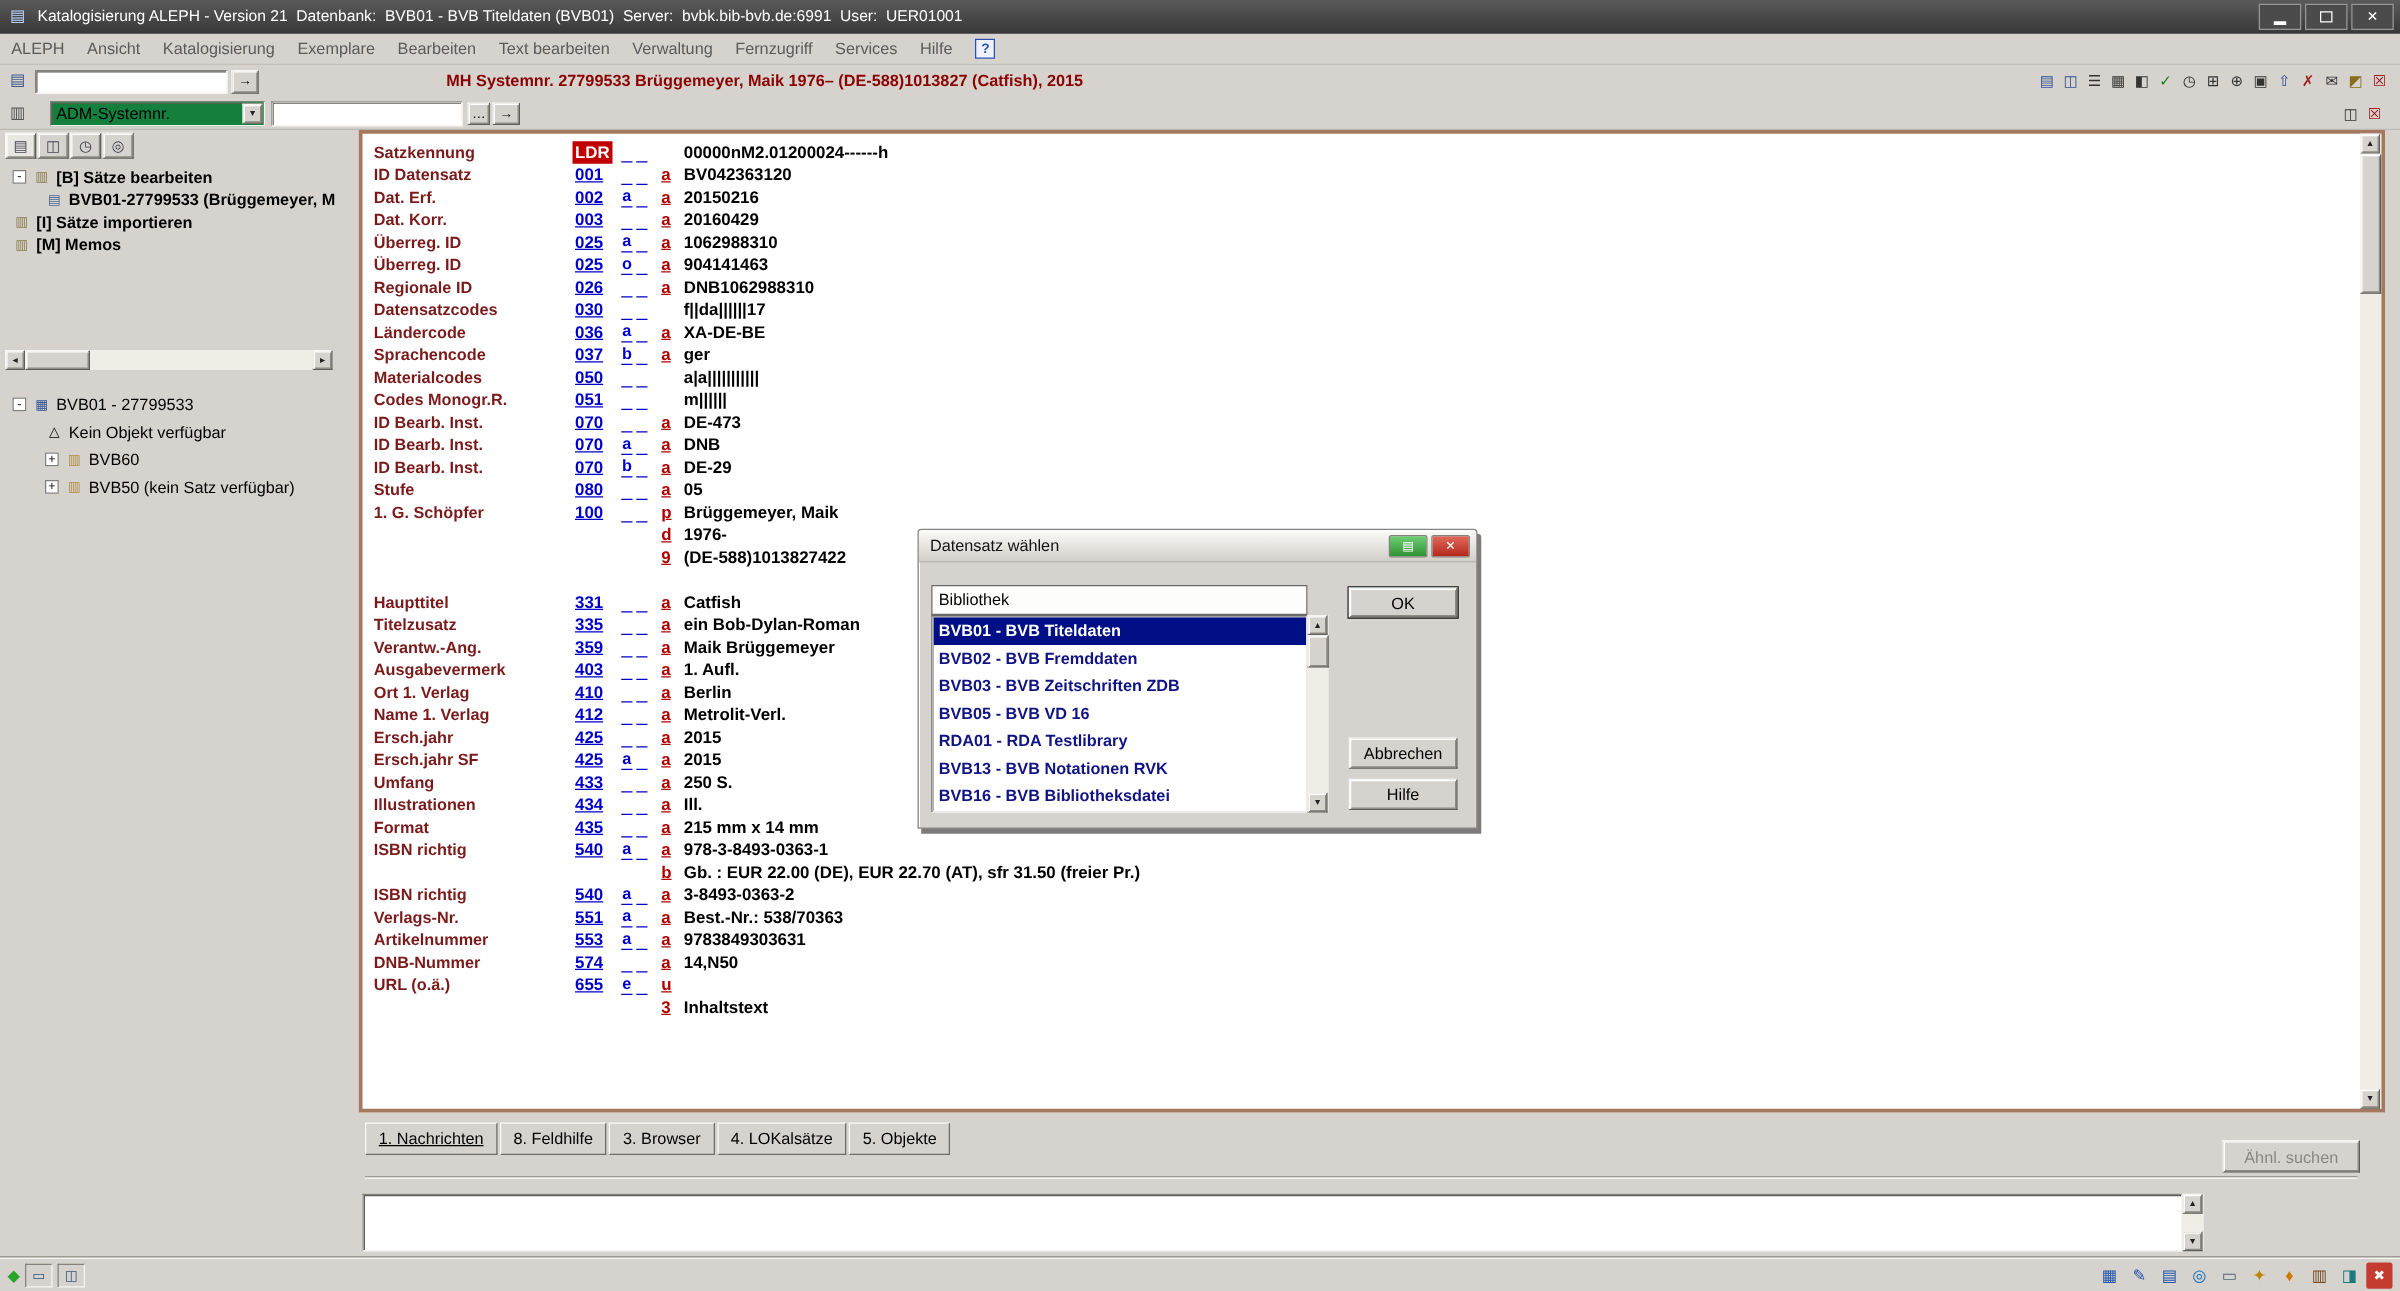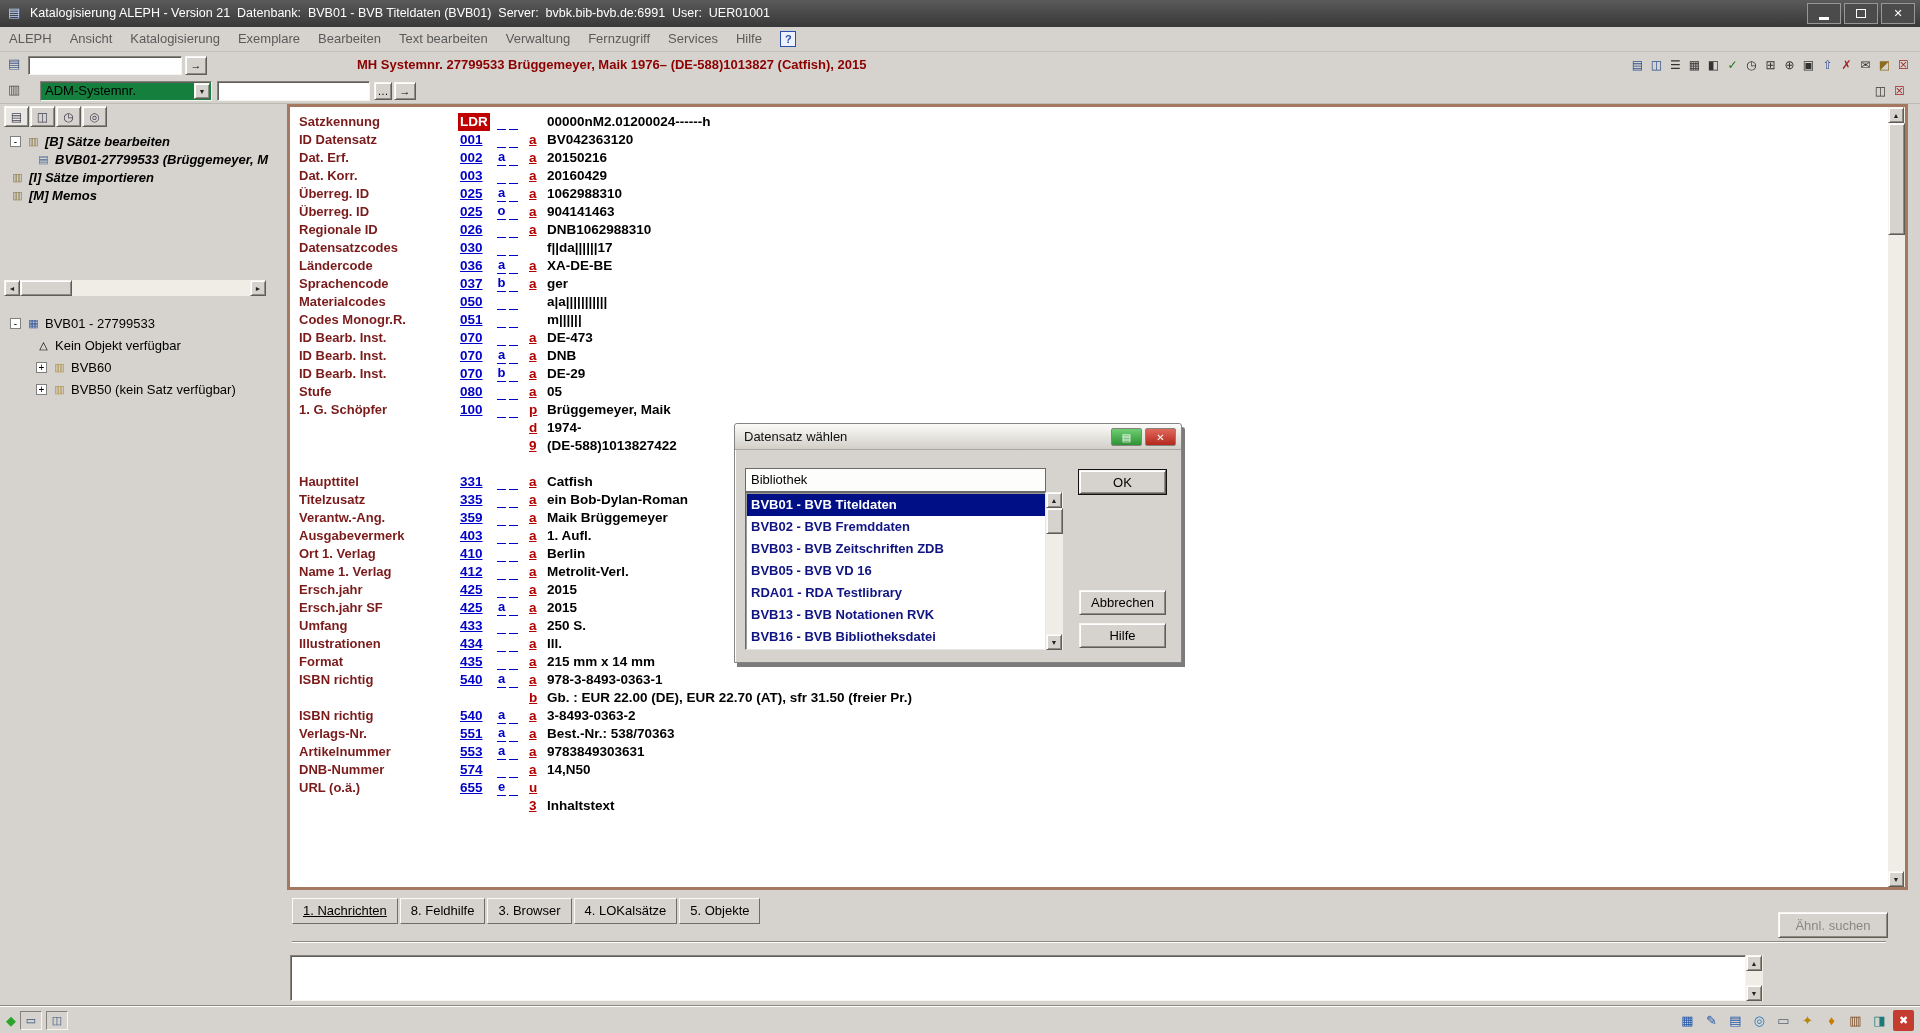--- a/index.html
+++ b/index.html
@@ -34,21 +34,21 @@
 .combo-arrow{position:absolute;right:1px;top:1px;width:16px;height:16px;display:flex;align-items:center;justify-content:center;font-size:7px;color:#222;}
 
 .leftpanel{left:0;top:104px;width:287px;height:794px;}
 .ltabs{position:absolute;left:4px;top:2px;display:flex;gap:1px;}
 .ltab{width:25px;height:21px;display:flex;align-items:center;justify-content:center;font-size:12px;color:#445;}
 .ltab.active{background:#e9e7e1;}
 .treebox{position:absolute;left:2px;width:283px;}
 .trow{display:flex;align-items:center;font-size:13px;color:#000;white-space:nowrap;overflow:hidden;}
 .exp{width:11px;height:11px;border:1px solid #808080;background:#fff;font-size:10px;line-height:9px;text-align:center;margin-right:5px;flex:none;color:#000;}
 .ticon{width:15px;margin-right:4px;font-size:11px;flex:none;text-align:center;}
-.tlabel.b{font-weight:bold;font-style:italic;}
+.tlabel.b{font-weight:bold;}
 .hscroll{position:absolute;display:flex;background:#f0ede6;}
 .sbtn{width:16px;height:16px;display:flex;align-items:center;justify-content:center;font-size:7px;color:#222;flex:none;}
 .hthumb{width:52px;height:16px;flex:none;}
 .hfill,.vfill{flex:1;}
 
 .recordarea{left:287px;top:104px;width:1621px;height:786px;background:#fff;border:3px solid #a5795f;}
 #record-rows{position:absolute;left:0;top:0;right:17px;bottom:0;overflow:hidden;}
 .rrow{position:absolute;left:0;width:100%;height:18px;line-height:18px;font-weight:bold;}
 .rlabel{position:absolute;left:9px;font-size:13px;color:#7a1a1a;white-space:pre;}
 .rtag{position:absolute;left:170px;font-size:13.5px;color:#0000c8;text-decoration:underline;}
@@ -376,21 +376,21 @@
           <span class="rind">
             <span class="indc">&nbsp;</span>
             <span class="indc">&nbsp;</span>
           </span>
           <span class="rsub">p</span>
           <span class="rval">Brüggemeyer, Maik</span>
         </div>
         <div class="rrow" style="top: 312px;">
           <span class="rlabel"></span>
           <span class="rsub">d</span>
-          <span class="rval">1974-</span>
+          <span class="rval">1976-</span>
         </div>
         <div class="rrow" style="top: 330px;">
           <span class="rlabel"></span>
           <span class="rsub">9</span>
           <span class="rval">(DE-588)1013827422</span>
         </div>
         <div class="rrow" style="top: 366px;">
           <span class="rlabel">Haupttitel</span>
           <span class="rtag">331</span>
           <span class="rind">

